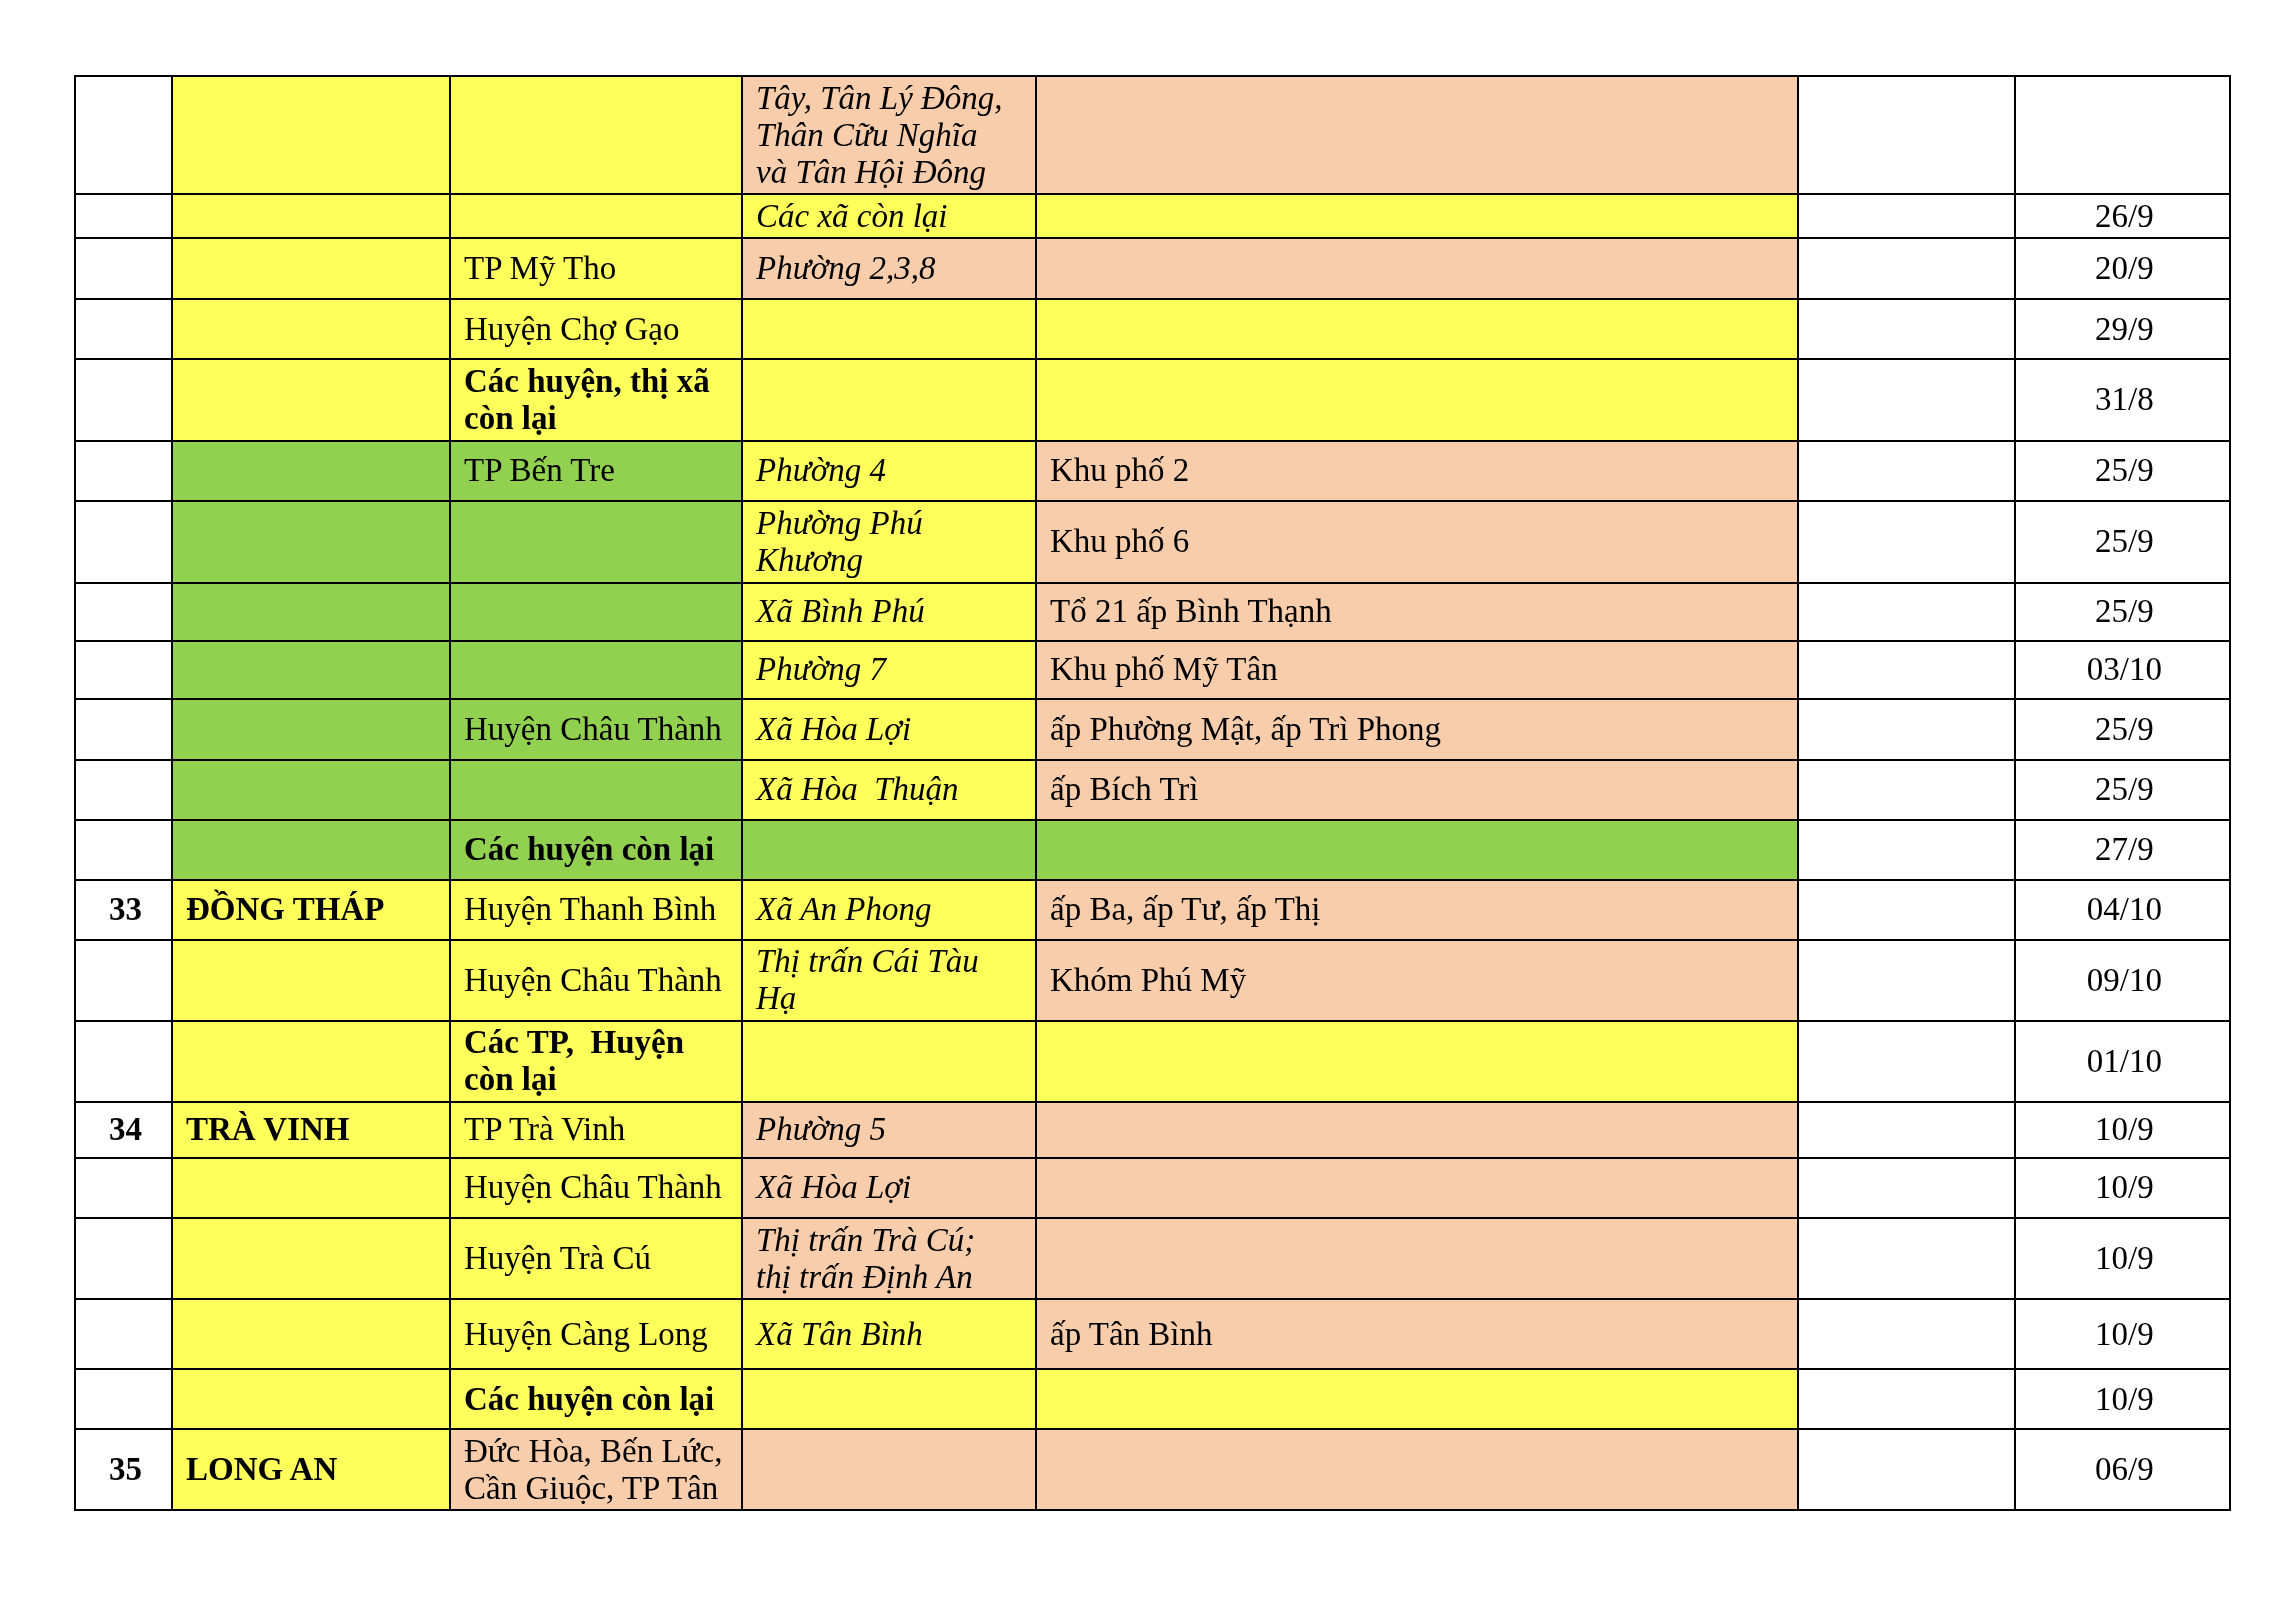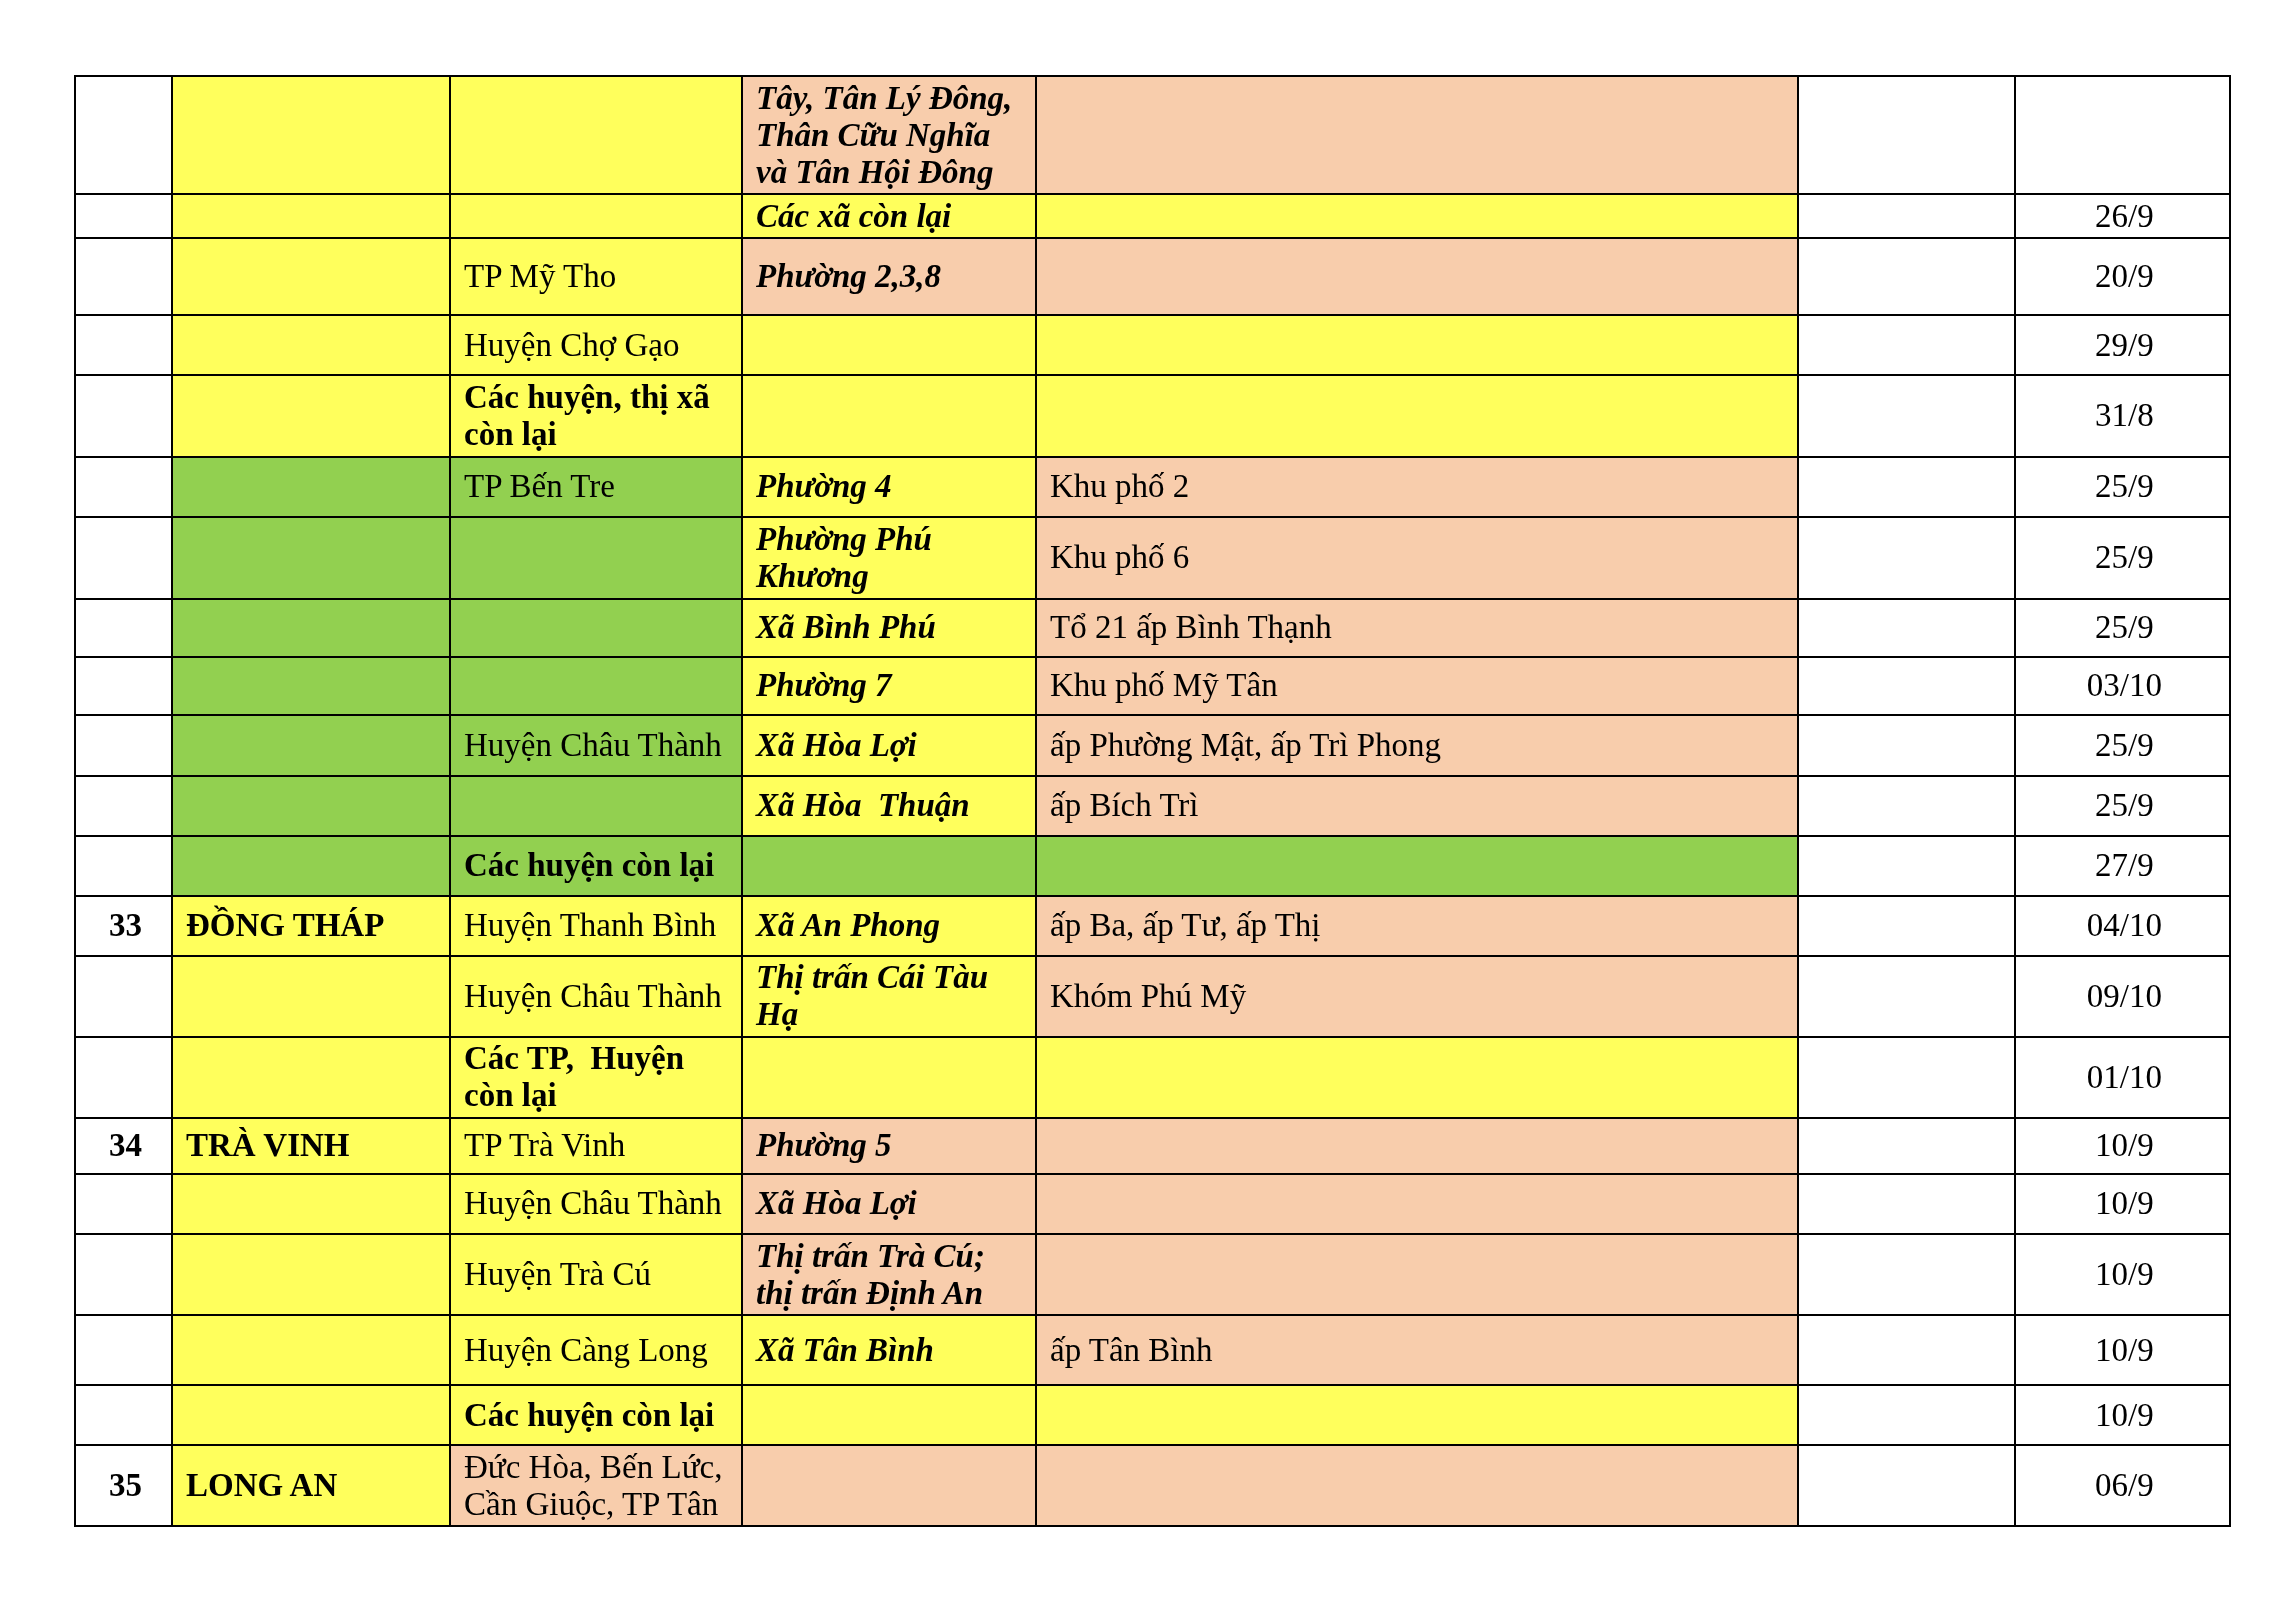--- a/index.html
+++ b/index.html
@@ -34,21 +34,21 @@
     color:var(--c-black);
     padding:2.6px 9.2px 2.6px 13px;
     white-space:pre-wrap;
     overflow:hidden;
   }
   td.bg-y{background:var(--c-yellow);}
   td.bg-g{background:var(--c-green);}
   td.bg-o{background:var(--c-orange);}
   td.bg-w{background:var(--c-white);}
   td.bold{font-weight:bold;}
-  td.bolditalic{font-weight:bold;font-style:italic;}
+  td.bolditalic{font-weight:normal;font-style:italic;}
   td.red{color:var(--c-red);}
   td.c-no{font-weight:bold;text-align:center;padding:2.6px 3.9px;}
   td.c-date{text-align:center;padding:2.6px 3.9px;}
   td.c-province{padding-left:15.7px;}
 </style>
 </head>
 <body>
 
 <div class="page">
   <table class="schedule">
@@ -75,21 +75,21 @@
         </tr>
         <tr style="height: 44px;">
           <td class="c-no bg-w"></td>
           <td class="c-province bg-y"></td>
           <td class="c-district bg-y"></td>
           <td class="c-ward bg-y bolditalic">Các xã còn lại</td>
           <td class="c-detail bg-y"></td>
           <td class="c-extra bg-w"></td>
           <td class="c-date bg-w">26/9</td>
         </tr>
-        <tr style="height: 77px;">
+        <tr style="height: 61px;">
           <td class="c-no bg-w"></td>
           <td class="c-province bg-y"></td>
           <td class="c-district bg-y">TP Mỹ Tho</td>
           <td class="c-ward bg-o bolditalic">Phường 2,3,8</td>
           <td class="c-detail bg-o"></td>
           <td class="c-extra bg-w"></td>
           <td class="c-date bg-w">20/9</td>
         </tr>
         <tr style="height: 60px;">
           <td class="c-no bg-w"></td>

